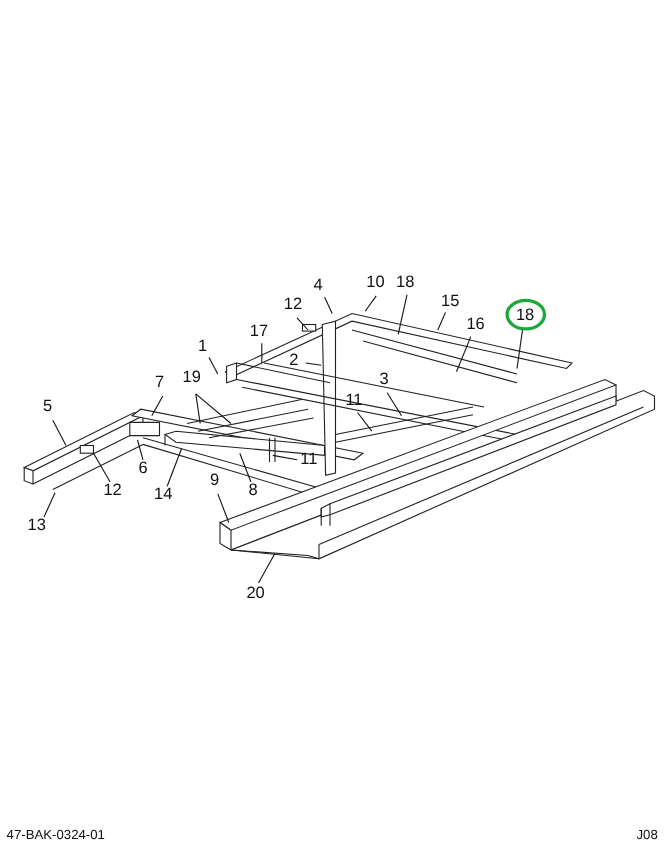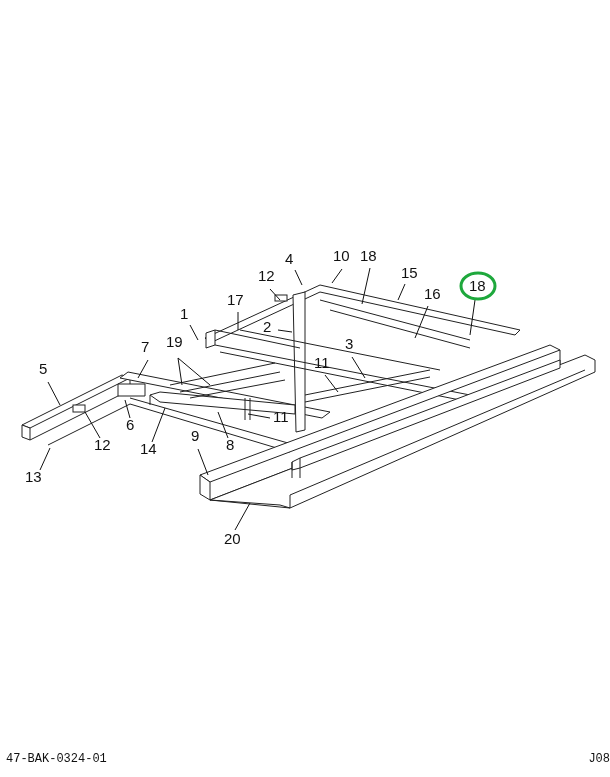--- a/index.html
+++ b/index.html
@@ -1,21 +1,21 @@
 <!DOCTYPE html>
 <html><head>
   <meta charset="utf-8">
   <style>
     html, body { margin: 0; padding: 0; background: #ffffff; }
     body { width: 610px; height: 777px; position: relative; overflow: hidden; font-family: "Liberation Sans", sans-serif; }
     #diagram { position: absolute; left: 0; top: 0; width: 610px; height: 777px; }
     .callout { font-family: "Liberation Sans", sans-serif; font-size: 15px; fill: #111; }
-    .footer { position: absolute; top: 752px; font-size: 12px; color: #111; font-family: Liberation Mono, monospace; }
+    .footer { position: absolute; top: 752px; font-size: 12px; color: #111; font-family: Liberation Sans, sans-serif; }
     #footer-left { left: 6px; }
-    #footer-right { right: 0; }
+    #footer-right { right: 12px; }
   </style>
 </head>
 <body>
 
 <svg id="diagram" viewBox="0 0 610 777" xmlns="http://www.w3.org/2000/svg">
   <g fill="none" stroke="#222" stroke-width="1">
 
     <polygon points="22,425 122,375 130,378 30,428" fill="#fff"></polygon>
     <polygon points="22,425 30,428 30,440 22,437" fill="#fff"></polygon>
     <line x1="30" y1="440" x2="130" y2="390"></line>

